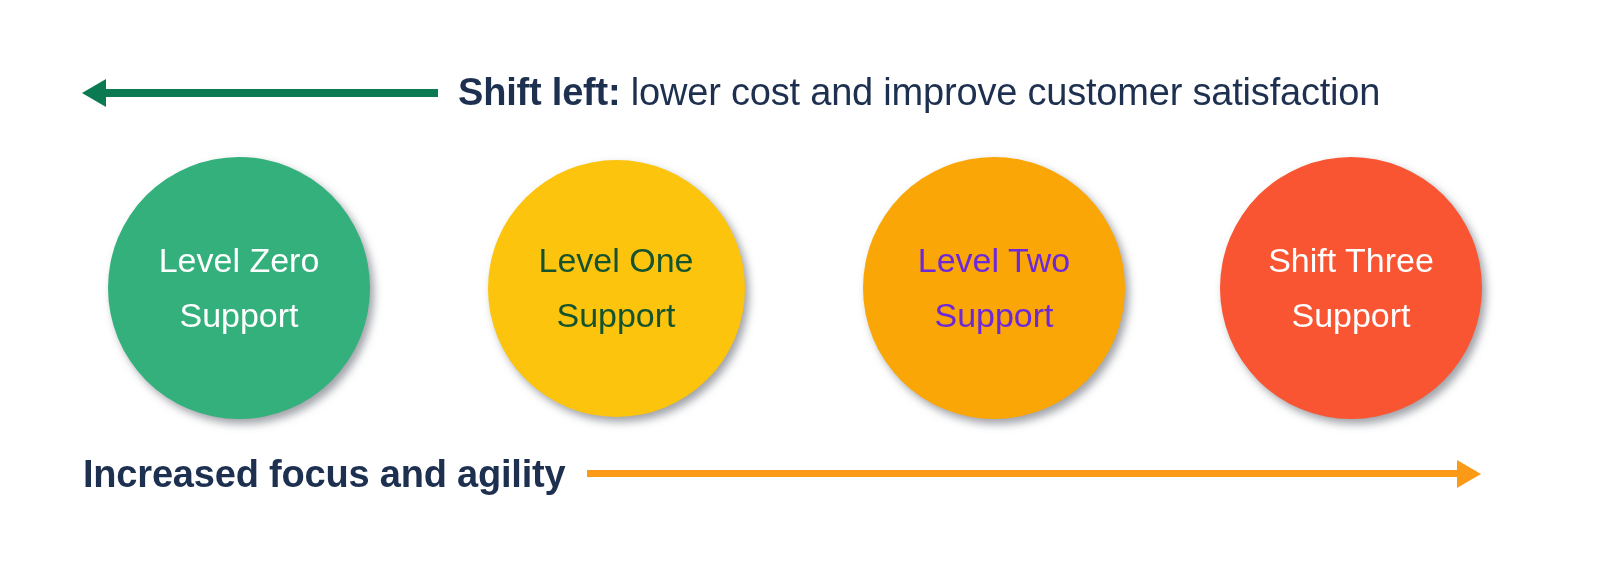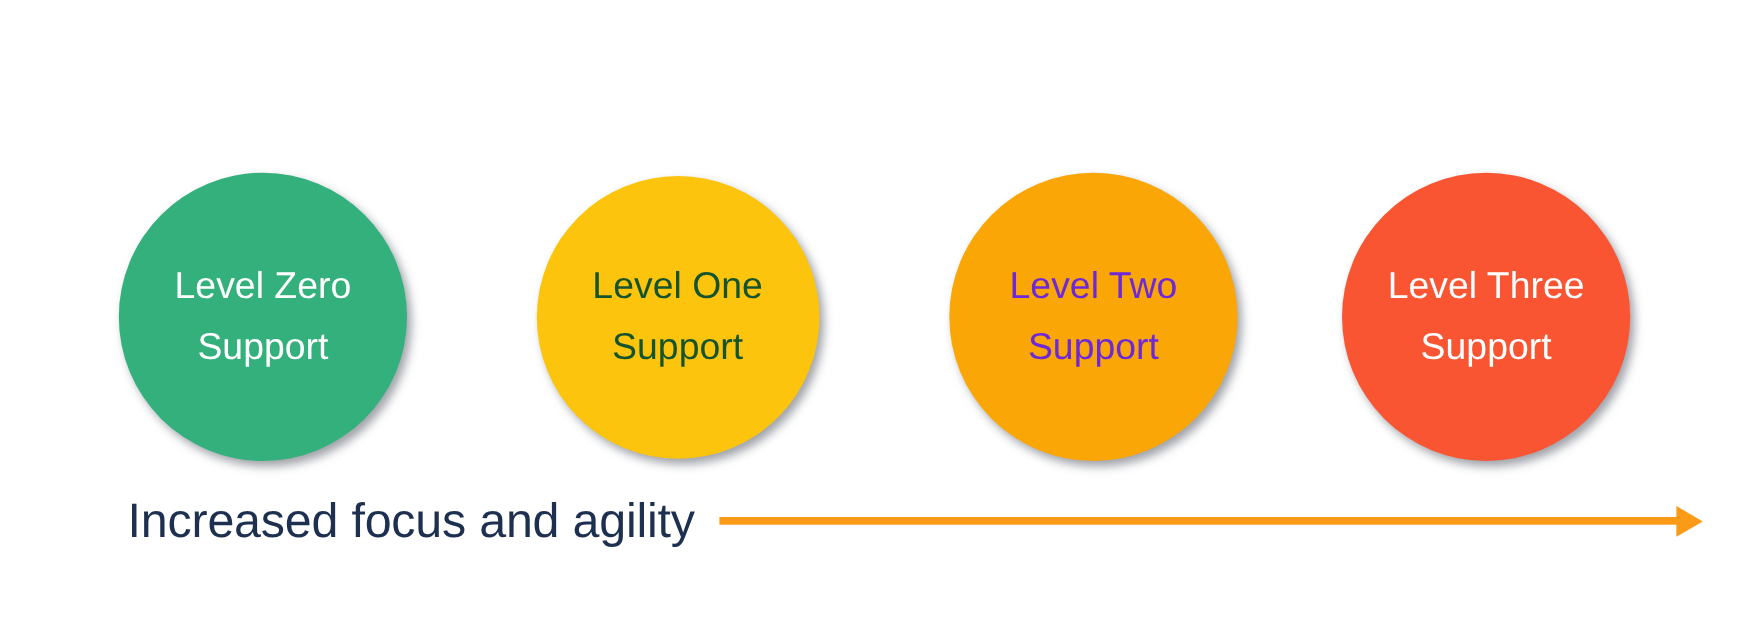--- a/index.html
+++ b/index.html
@@ -98,23 +98,23 @@
   .bottom-row {
     position: absolute;
     left: 0;
     top: 444px;
     width: 1600px;
     height: 60px;
     display: flex;
     align-items: center;
   }
   .bottom-caption {
-    margin-left: 116px;
-    font-size: 44px;
-    font-weight: normal;
+    margin-left: 83px;
+    font-size: 38px;
+    font-weight: bold;
     color: #1e3050;
     white-space: nowrap;
     letter-spacing: -0.2px;
   }
   .arrow-right {
     position: relative;
     width: 894px;
     height: 34px;
     margin-left: 22px;
     flex: 0 0 auto;
@@ -136,40 +136,49 @@
     border-top: 14px solid transparent;
     border-bottom: 14px solid transparent;
     border-left: 24px solid #fa9a16;
   }
 </style>
 </head>
 <body>
 
 <div id="canvas" style="background: rgb(255, 255, 255);">
 
+  <div class="top-row">
+    <div class="arrow-left">
+      <span class="head" style="border-right-color: rgb(11, 122, 82);"></span>
+      <span class="shaft" style="background: rgb(11, 122, 82);"></span>
+    </div>
+    <div class="top-caption" style="color: rgb(30, 48, 80);">
+      <span class="bold">Shift left:</span><span> lower cost and improve customer satisfaction</span>
+    </div>
+  </div>
 
   <div class="circle-row">
 
     <div class="circle" id="c0" style="width: 262px; height: 262px; left: 108px; top: 0px; background: rgb(52, 176, 124); color: rgb(255, 255, 255);">
       <span class="line">Level Zero</span>
       <span class="line">Support</span>
     </div>
 
     <div class="circle" id="c1" style="width: 257px; height: 257px; left: 487.5px; top: 2.5px; background: rgb(252, 196, 13); color: #14532d;">
       <span class="line">Level One</span>
       <span class="line">Support</span>
     </div>
 
     <div class="circle" id="c2" style="width: 262px; height: 262px; left: 863px; top: 0px; background: rgb(250, 166, 6); color: #6d28d9;">
       <span class="line">Level Two</span>
       <span class="line">Support</span>
     </div>
 
     <div class="circle" id="c3" style="width: 262px; height: 262px; left: 1220px; top: 0px; background: rgb(249, 85, 50); color: rgb(255, 255, 255);">
-      <span class="line">Level Three</span>
+      <span class="line">Shift Three</span>
       <span class="line">Support</span>
     </div>
 
   </div>
 
   <div class="bottom-row">
     <div class="bottom-caption" style="color: rgb(30, 48, 80);">Increased focus and agility</div>
     <div class="arrow-right">
       <span class="shaft" style="background: rgb(250, 154, 22);"></span>
       <span class="head" style="border-left-color: rgb(250, 154, 22);"></span>

